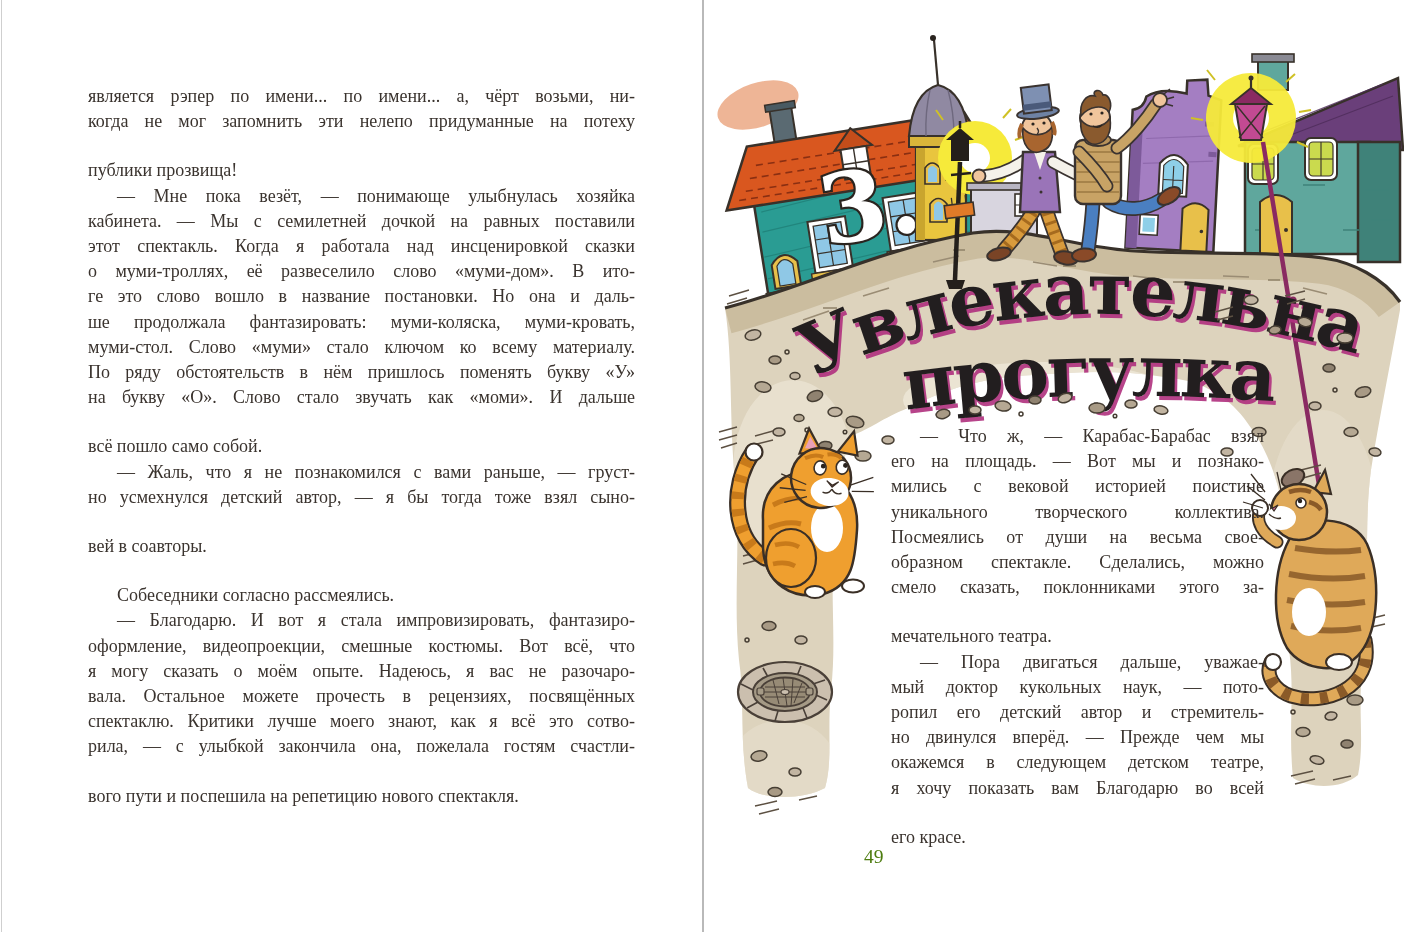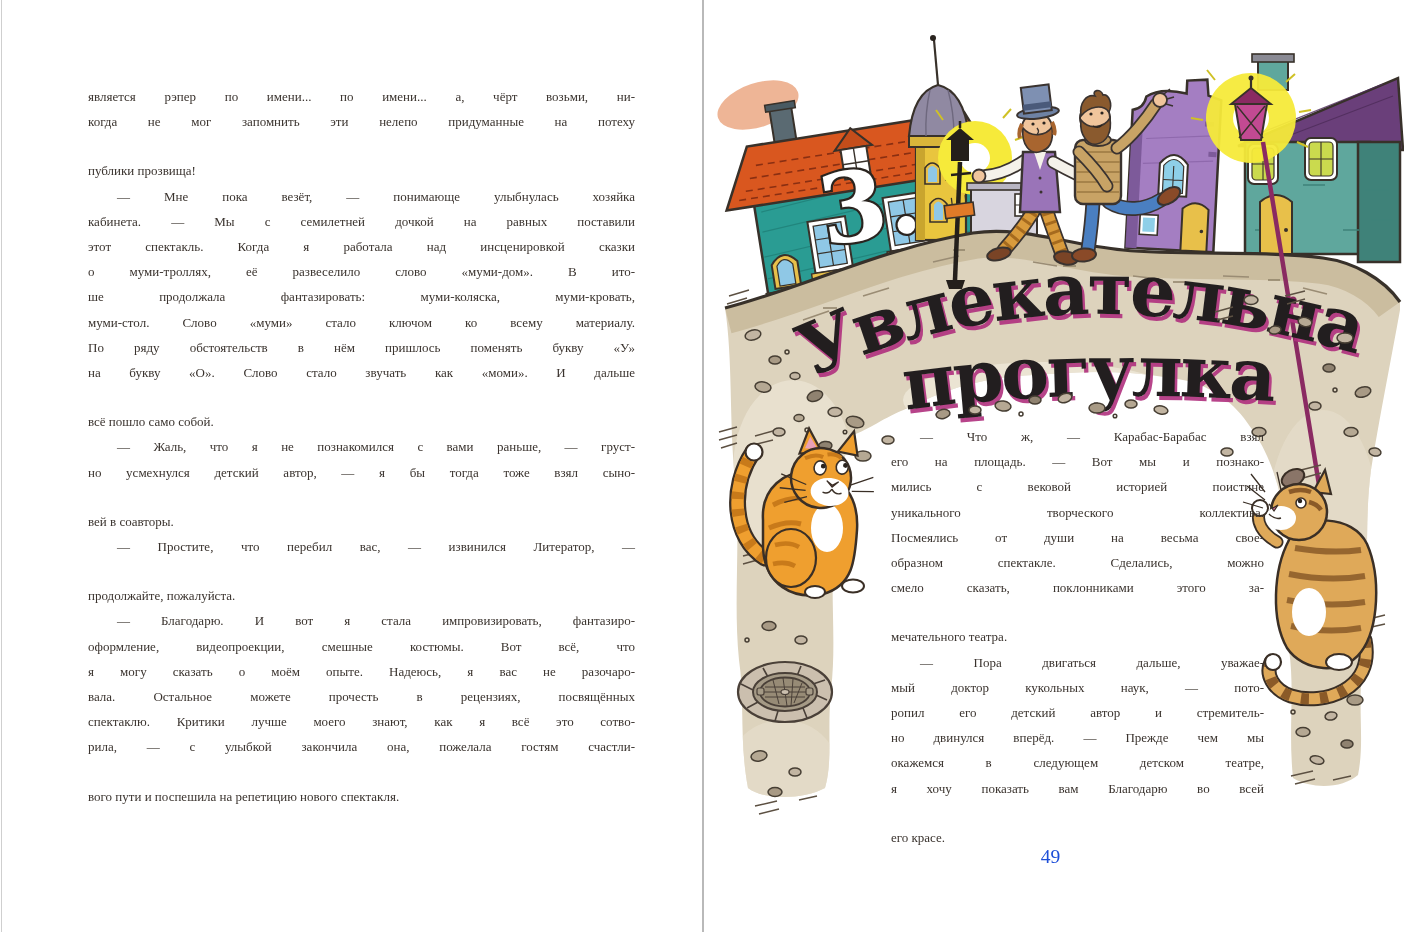--- a/index.html
+++ b/index.html
@@ -1,62 +1,62 @@
 <!DOCTYPE html>
 <html lang="ru"><head>
 <meta charset="utf-8">
 <style>
   html,body{margin:0;padding:0;background:#ffffff;}
   body{width:1404px;height:932px;overflow:hidden;font-family:"Liberation Serif",serif;}
   .spread{position:relative;width:1404px;height:932px;background:#fff;}
   .edge-left{position:absolute;left:1px;top:0;width:1px;height:100%;background:#cfcfcf;}
   .gutter{position:absolute;left:702px;top:0;width:1.5px;height:100%;background:#b9b9b9;}
-  .text-col{position:absolute;color:#3a332e;font-size:13px;line-height:25.2px;}
+  .text-col{position:absolute;color:#3a332e;font-size:18px;line-height:25.2px;}
   #left-text{left:88px;top:84px;width:547px;}
   #right-text{left:891px;top:424px;width:373px;}
   .para{margin:0;padding:0;}
   .line{text-align:justify;text-align-last:justify;}
   .line.last{text-align-last:left;margin-top:24px;}
   .line.indent{text-indent:29px;}
-  .page-number{position:absolute;left:864px;top:846px;width:373px;text-align:center;
-               font-size:19.5px;color:#1d4ed8;}
+  .page-number{position:absolute;left:864px;top:846px;width:373px;
+               font-size:19.5px;color:#4d7c0f;}
   .illu{position:absolute;left:703px;top:0;width:701px;height:932px;}
 </style>
 </head>
 <body>
 
 <div class="spread">
   <div class="edge-left"></div>
   <div class="gutter"></div>
 
   <div class="text-col" id="left-text">
       <div class="para">
         <div class="line">является рэпер по имени... по имени... а, чёрт возьми, ни-</div>
         <div class="line">когда не мог запомнить эти нелепо придуманные на потеху</div>
         <div class="line last">публики прозвища!</div>
       </div>
       <div class="para">
         <div class="line indent">— Мне пока везёт, — понимающе улыбнулась хозяйка</div>
         <div class="line">кабинета. — Мы с семилетней дочкой на равных поставили</div>
         <div class="line">этот спектакль. Когда я работала над инсценировкой сказки</div>
         <div class="line">о муми-троллях, её развеселило слово «муми-дом». В ито-</div>
+        <div class="line">ге это слово вошло в название постановки. Но она и даль-</div>
         <div class="line">ше продолжала фантазировать: муми-коляска, муми-кровать,</div>
         <div class="line">муми-стол. Слово «муми» стало ключом ко всему материалу.</div>
         <div class="line">По ряду обстоятельств в нём пришлось поменять букву «У»</div>
         <div class="line">на букву «О». Слово стало звучать как «моми». И дальше</div>
         <div class="line last">всё пошло само собой.</div>
       </div>
       <div class="para">
         <div class="line indent">— Жаль, что я не познакомился с вами раньше, — груст-</div>
         <div class="line">но усмехнулся детский автор, — я бы тогда тоже взял сыно-</div>
         <div class="line last">вей в соавторы.</div>
       </div>
       <div class="para">
-        <div class="line indent">— Простите, что перебил вас, — извинился Литератор, —</div>
-        <div class="line last">продолжайте, пожалуйста.</div>
+        <div class="line last indent">Собеседники согласно рассмеялись.</div>
       </div>
       <div class="para">
         <div class="line indent">— Благодарю. И вот я стала импровизировать, фантазиро-</div>
         <div class="line">оформление, видеопроекции, смешные костюмы. Вот всё, что</div>
         <div class="line">я могу сказать о моём опыте. Надеюсь, я вас не разочаро-</div>
         <div class="line">вала. Остальное можете прочесть в рецензиях, посвящённых</div>
         <div class="line">спектаклю. Критики лучше моего знают, как я всё это сотво-</div>
         <div class="line">рила, — с улыбкой закончила она, пожелала гостям счастли-</div>
         <div class="line last">вого пути и поспешила на репетицию нового спектакля.</div>
       </div>

